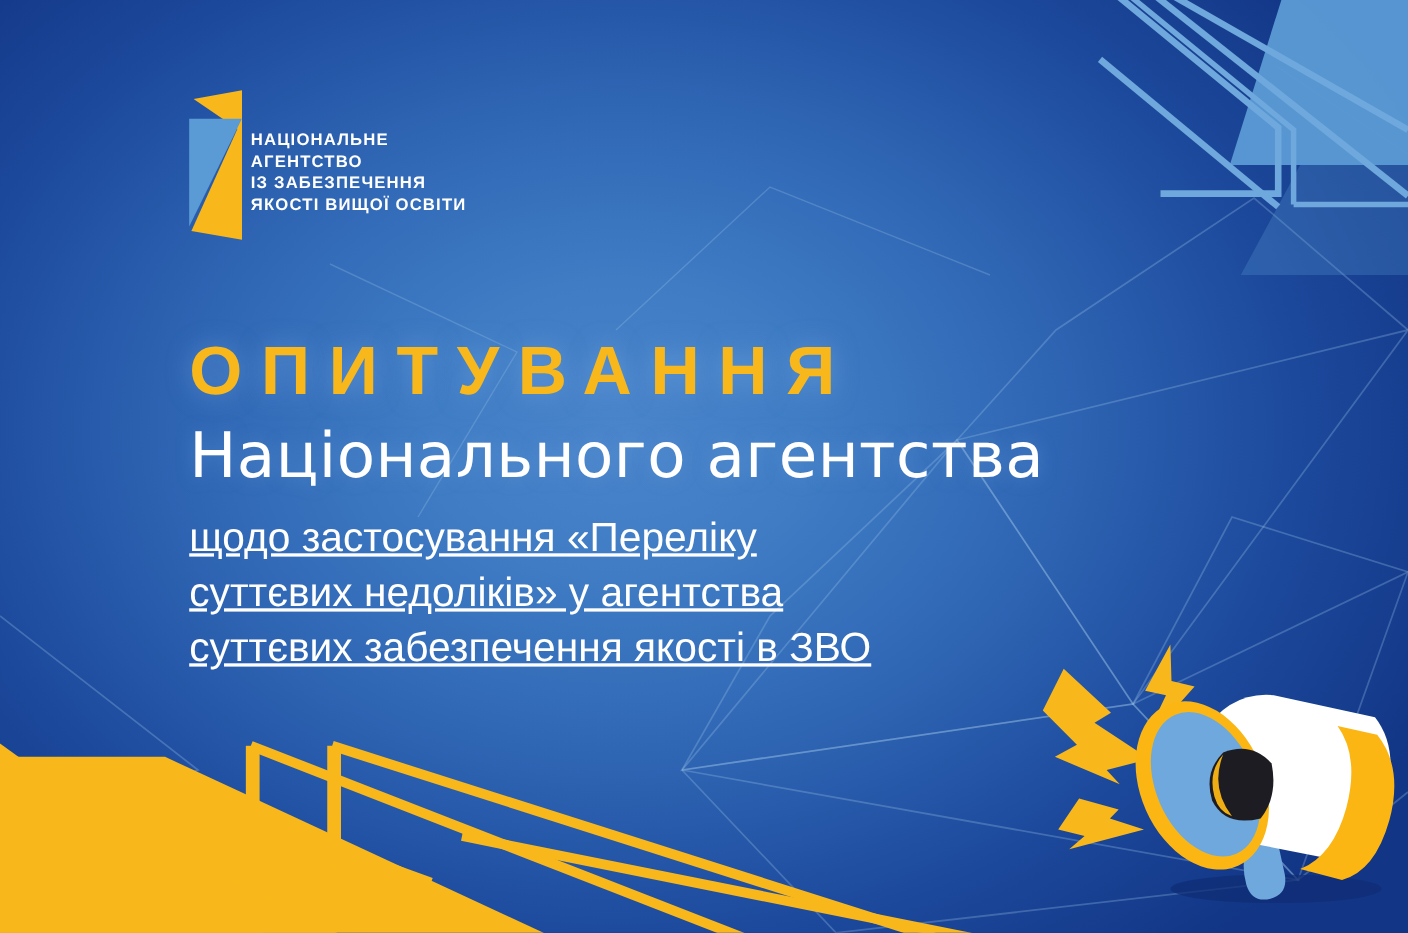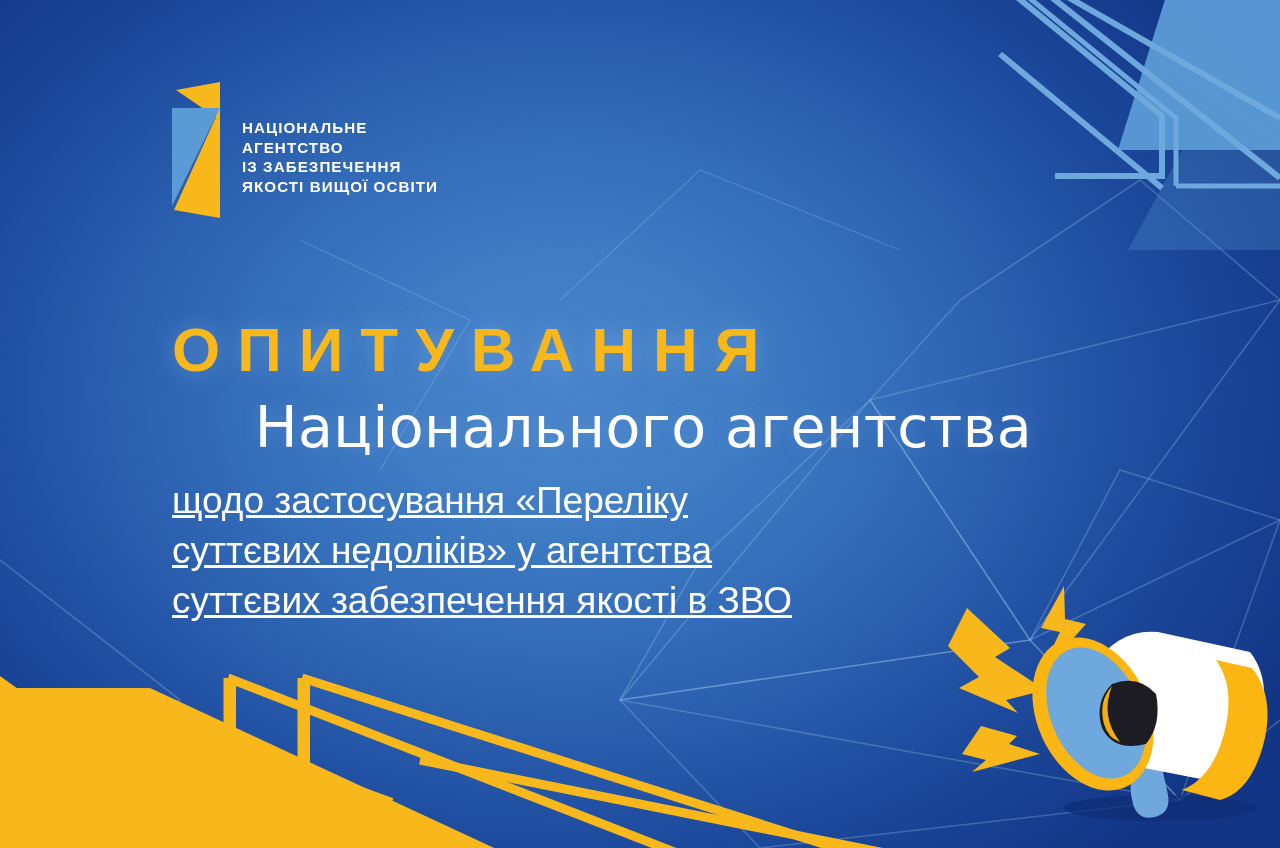--- a/index.html
+++ b/index.html
@@ -14,57 +14,56 @@
     background:
       radial-gradient(ellipse 820px 620px at 44% 46%,
         #4a85cb 0%, #3f7cc4 22%, #2f66b4 48%, #1d4a9d 74%, #123585 100%);
   }
   .layer{position:absolute;inset:0;}
   #bg-poly,#deco-topright,#deco-bottomleft,#megaphone-art{pointer-events:none;}
 
   
   #logo-block{
     position:absolute;left:168px;top:78px;
-    display:flex;align-items:flex-start;gap:14px;
+    display:flex;align-items:flex-start;
   }
   #logo-mark{width:60px;height:145px;display:block;}
   #logo-text{
     margin-top:40px;
     color:#ffffff;
     font-size:15.2px;
     line-height:19.6px;
     letter-spacing:1.05px;
     font-weight:700;
     white-space:nowrap;
     font-family:"Liberation Sans","DejaVu Sans",sans-serif;
   }
   #logo-text span{display:block;}
 
   
-  #text-block{position:absolute;left:172px;top:312px;width:860px;}
+  #text-block{position:absolute;left:172px;top:300px;width:860px;}
   #kicker{
     color:#f8b81b;
     font-size:62px;
     font-weight:700;
     letter-spacing:17px;
     line-height:76px;
     margin:0;
     text-shadow:0 0 22px rgba(120,170,225,.55);
     font-family:"Liberation Sans","DejaVu Sans",sans-serif;
   }
   #subtitle{
     color:#ffffff;
     font-size:57px;
     font-weight:400;
     line-height:66px;
     letter-spacing:.4px;
     margin:6px 0 4px 0;
     text-shadow:0 0 16px rgba(120,170,225,.35);
     font-family:"DejaVu Sans","Liberation Sans",sans-serif;
-    text-align:right;
   }
   #description{
     color:#ffffff;
     font-size:37px;
     font-weight:400;
     line-height:50px;
     letter-spacing:0px;
     margin:16px 0 0 0;
     max-width:830px;
     font-family:"Liberation Sans","DejaVu Sans",sans-serif;

